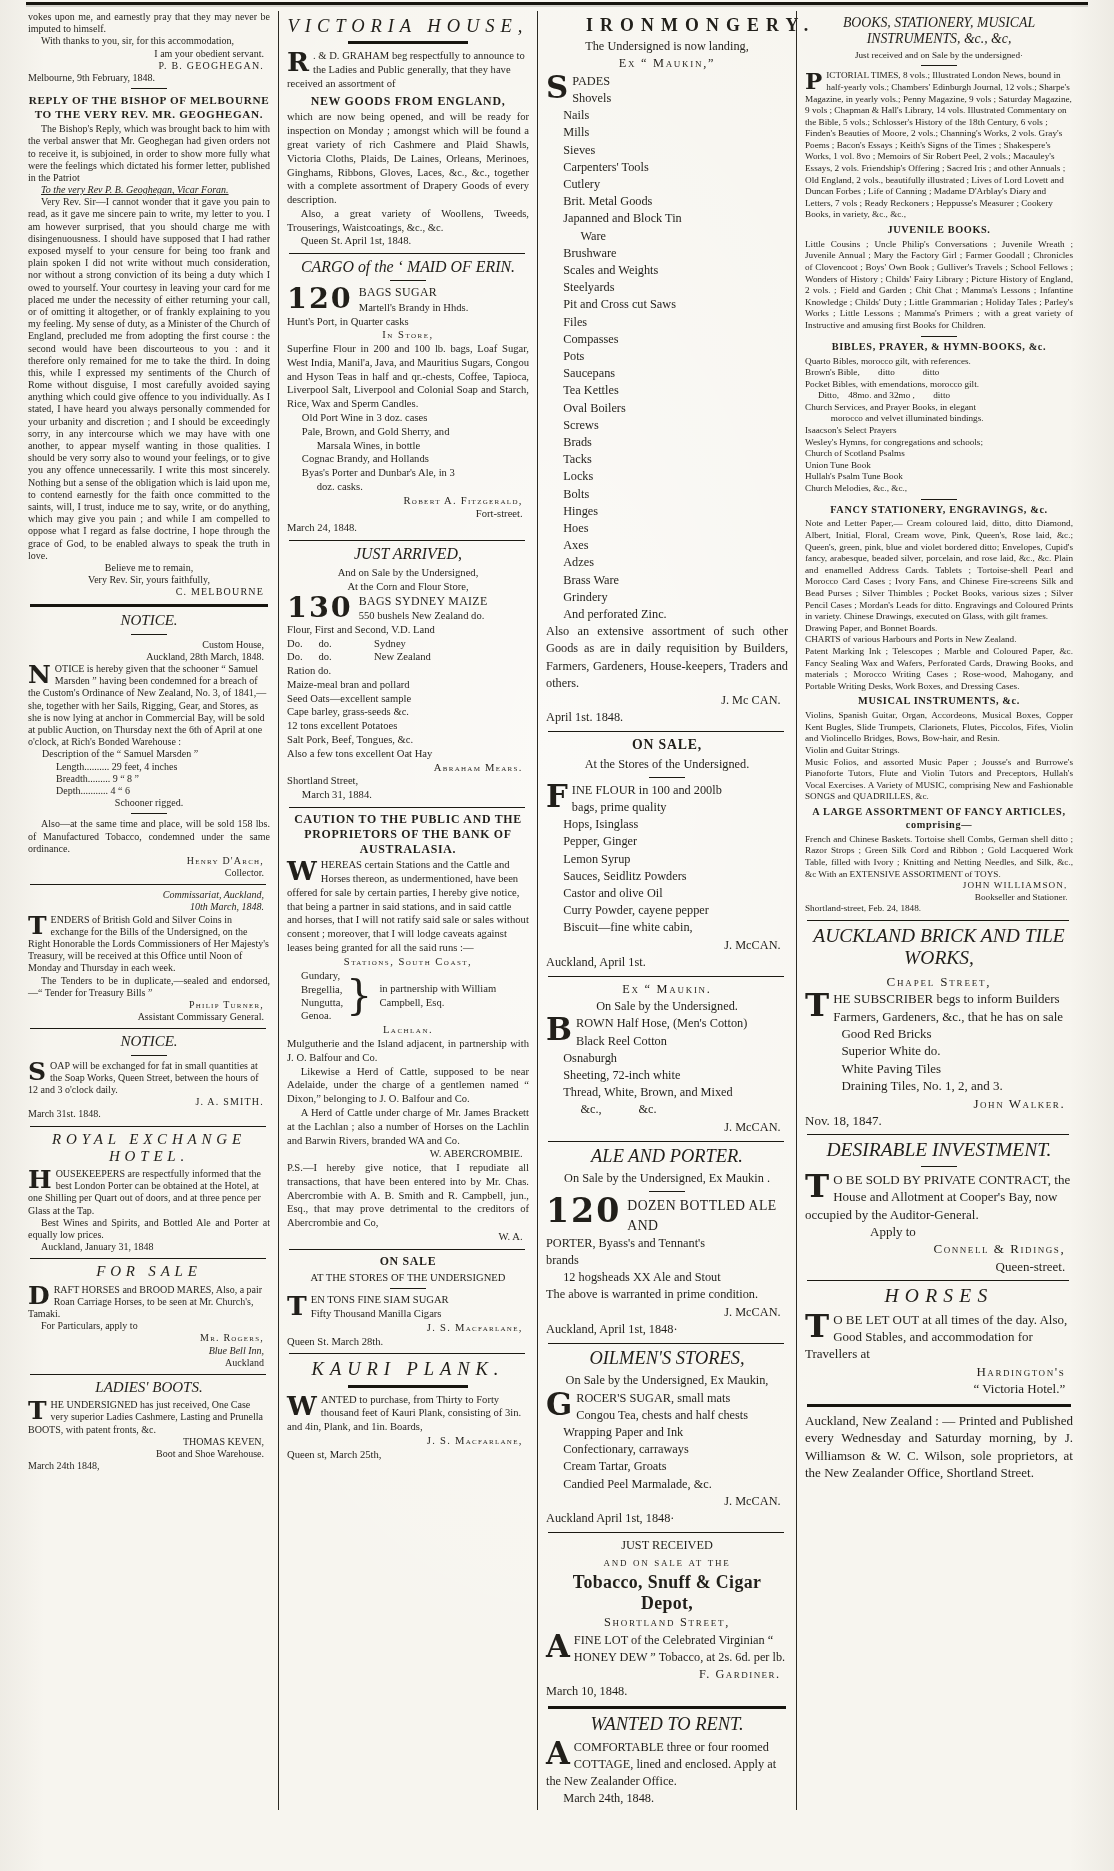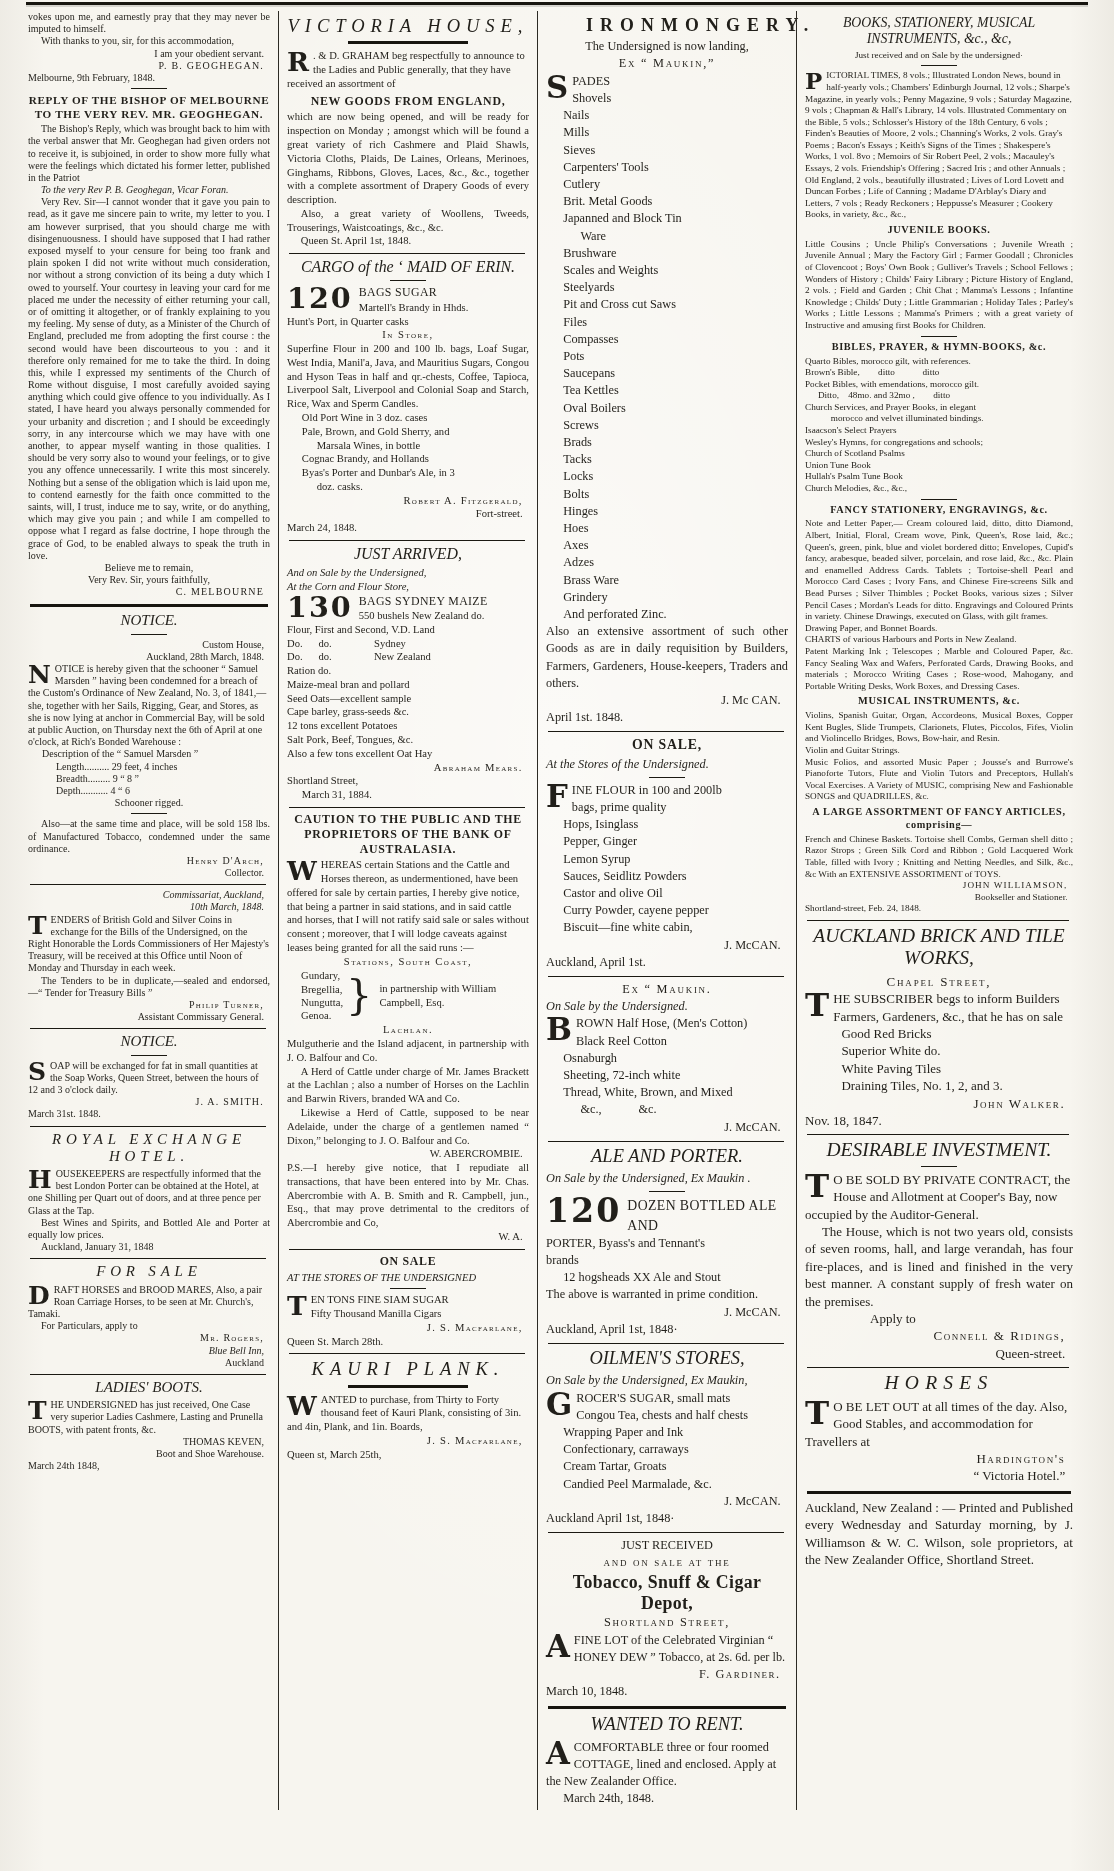--- a/index.html
+++ b/index.html
@@ -35,26 +35,26 @@
   .size-lg{font-size:12.3px;line-height:1.4;}
   .size-sm{font-size:9.2px;line-height:1.26;}
   .size-md{font-size:13px;line-height:1.34;}
   
   .h-it{text-align:center;font-style:italic;font-weight:400;font-size:1.5em;line-height:1.15;margin:4px 0 3px;}
   .h-it.sp{letter-spacing:.32em;}
   .h-it.big{font-size:1.75em;}
   .h-caps{text-align:center;font-weight:700;font-size:1.12em;line-height:1.25;letter-spacing:.06em;margin:3px 0 2px;}
   .h-caps.sp{font-size:1.45em;letter-spacing:.4em;font-weight:600;margin-left:40px;}
   .c{text-align:center;}
-  .ci{font-style:italic;}
+  .ci{text-align:center;}
   .cs{text-align:center;font-variant:small-caps;letter-spacing:.14em;}
   .cb{text-align:center;font-weight:700;font-size:1.45em;line-height:1.2;letter-spacing:.02em;}
   .p{text-align:justify;text-indent:1.3em;}
   .pn{text-align:justify;}
-  .pi{text-align:justify;font-style:italic;text-indent:1.3em;}
+  .pi{text-align:justify;font-style:italic;text-indent:1.3em;text-decoration:underline;}
   .l{text-align:left;}
   .i1{padding-left:1.4em;}
   .i2{padding-left:2.8em;}
   .i3{padding-left:5em;}
   .r{text-align:right;padding-right:.6em;}
   .rs{text-align:right;padding-right:.6em;font-variant:small-caps;letter-spacing:.12em;}
   .ri{text-align:right;padding-right:.6em;font-style:italic;}
   .blk::after{content:"";display:block;clear:both;}
   .dcap{float:left;font-size:2.5em;line-height:.8;font-weight:700;padding:2px 4px 0 0;font-family:"DejaVu Serif",serif;}
   .dtext{white-space:pre-line;text-align:justify;}
@@ -224,22 +224,22 @@
               <div>Gundary,</div>
               <div>Bregellia,</div>
               <div>Nungutta,</div>
               <div>Genoa.</div>
             </div>
             <div class="brace-mark">}</div>
             <div class="brace-txt">in partnership with William Campbell, Esq.</div>
           </div>
           <div class="cs">Lachlan.</div>
           <div class="pn">Mulgutherie and the Island adjacent, in partnership with J. O. Balfour and Co.</div>
+          <div class="p">Likewise a Herd of Cattle, supposed to be near Adelaide, under the charge of a gentlemen named “ Dixon,” belonging to J. O. Balfour and Co.</div>
           <div class="p">A Herd of Cattle under charge of Mr. James Brackett at the Lachlan ; also a number of Horses on the Lachlin and Barwin Rivers, branded WA and Co.</div>
-          <div class="p">Likewise a Herd of Cattle, supposed to be near Adelaide, under the charge of a gentlemen named “ Dixon,” belonging to J. O. Balfour and Co.</div>
           <div class="r">W. ABERCROMBIE.</div>
           <div class="pn">P.S.—I hereby give notice, that I repudiate all transactions, that have been entered into by Mr. Chas. Abercrombie with A. B. Smith and R. Campbell, jun., Esq., that may prove detrimental to the creditors of Abercrombie and Co,</div>
           <div class="r">W. A.</div>
           <hr class="hr">
         </div>
         <div class="article size-m2">
           <div class="h-caps">ON SALE</div>
           <div class="ci">AT THE STORES OF THE UNDERSIGNED</div>
           <hr class="hr-s">
           <div class="blk d"><span class="dcap">T</span><span class="dtext">EN TONS FINE SIAM SUGAR
@@ -424,21 +424,20 @@
           <div class="l i2">White Paving Tiles</div>
           <div class="l i2">Draining Tiles, No. 1, 2, and 3.</div>
           <div class="rs">John Walker.</div>
           <div class="l">Nov. 18, 1847.</div>
           <hr class="hr">
         </div>
         <div class="article size-md">
           <div class="h-it">DESIRABLE INVESTMENT.</div>
           <hr class="hr-s">
           <div class="blk d"><span class="dcap">T</span><span class="dtext">O BE SOLD BY PRIVATE CONTRACT, the House and Allotment at Cooper's Bay, now occupied by the Auditor-General.</span></div>
-          <div class="p">The House, which is not two years old, consists of seven rooms, hall, and large verandah, has four fire-places, and is lined and finished in the very best manner.  A constant supply of fresh water on the premises.</div>
           <div class="l i3">Apply to</div>
           <div class="rs">Connell &amp; Ridings,</div>
           <div class="r">Queen-street.</div>
           <hr class="hr">
         </div>
         <div class="article size-md">
           <div class="h-it sp">HORSES</div>
           <div class="blk d"><span class="dcap">T</span><span class="dtext">O BE LET OUT at all times of the  day. Also, Good Stables, and accommodation for Travellers at</span></div>
           <div class="rs">Hardington's</div>
           <div class="r">“ Victoria Hotel.”</div>

